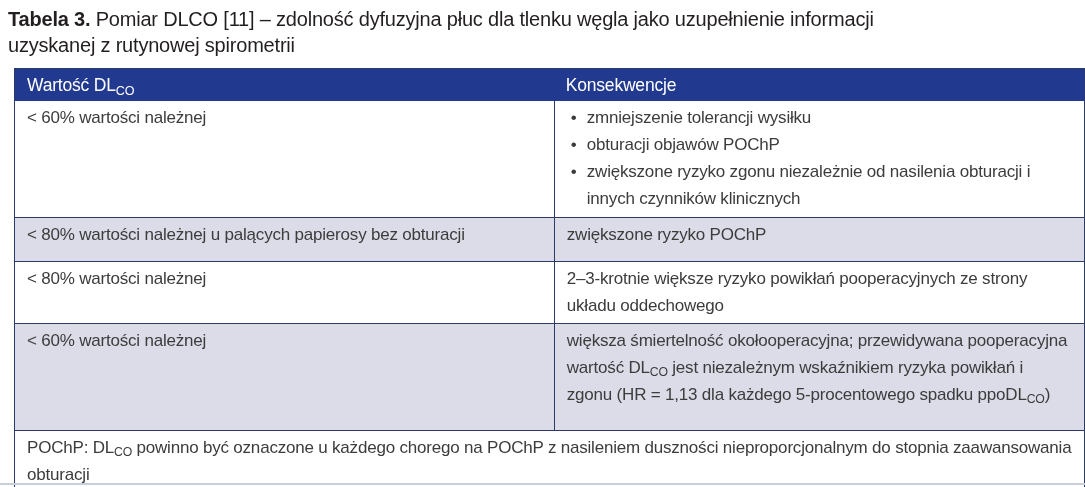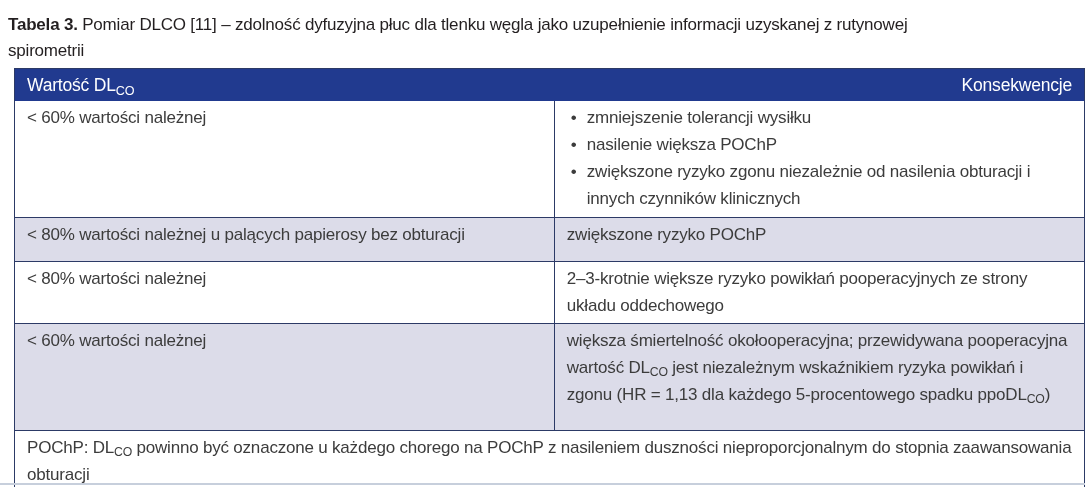--- a/index.html
+++ b/index.html
@@ -16,23 +16,23 @@
   body{
     font-family:"Liberation Sans","DejaVu Sans",sans-serif;
     color:var(--text);
     letter-spacing:-0.2px;
     position:relative;
   }
   .page{position:absolute;inset:0;}
 
   
   .caption{
-    margin:12px 0 0 8px;
+    margin:6px 0 0 8px;
     max-width:905px;
-    font-size:17px;
+    font-size:20px;
     line-height:26px;
     color:var(--caption-text);
   }
   .caption b{font-weight:700;}
 
   
   table.dlco{
     position:absolute;
     left:14px;
     top:68px;
@@ -52,21 +52,21 @@
   thead th{
     background:var(--header-bg);
     color:var(--header-text);
     font-size:17.5px;
     line-height:24px;
     padding-top:4px;
     padding-bottom:4px;
     height:31px;
   }
   th.col1{width:50.4%;}
-  th.col2{text-align:right;}
+  th.col2{text-align:left;}
   tbody td{border-bottom:1.5px solid var(--border);}
   tbody td.cons{border-left:1.5px solid var(--border);}
   tr.shaded td{background:var(--row-shaded);}
   tr.r0{height:117px;}
   tr.r1{height:44px;}
   tr.r2{height:57px;}
   tr.r3{height:107px;}
   tr.rfoot{height:60px;}
   tr.rfoot td{border-bottom:none;}
 
@@ -114,21 +114,21 @@
       <tr class="r0">
         <td class="val">&lt; 60% wartości należnej</td>
         <td class="cons">
           <ul class="blist">
             <li>
                 <span class="blt">•</span>
                 <span>zmniejszenie tolerancji wysiłku</span>
               </li>
             <li>
                 <span class="blt">•</span>
-                <span>nasilenie większa POChP</span>
+                <span>obturacji objawów POChP</span>
               </li>
             <li>
                 <span class="blt">•</span>
                 <span>zwiększone ryzyko zgonu niezależnie od nasilenia obturacji i innych czynników klinicznych</span>
               </li>
           </ul>
         </td>
       </tr>
       <tr class="r1 shaded">
         <td class="val">&lt; 80% wartości należnej u palących papierosy bez obturacji</td>

